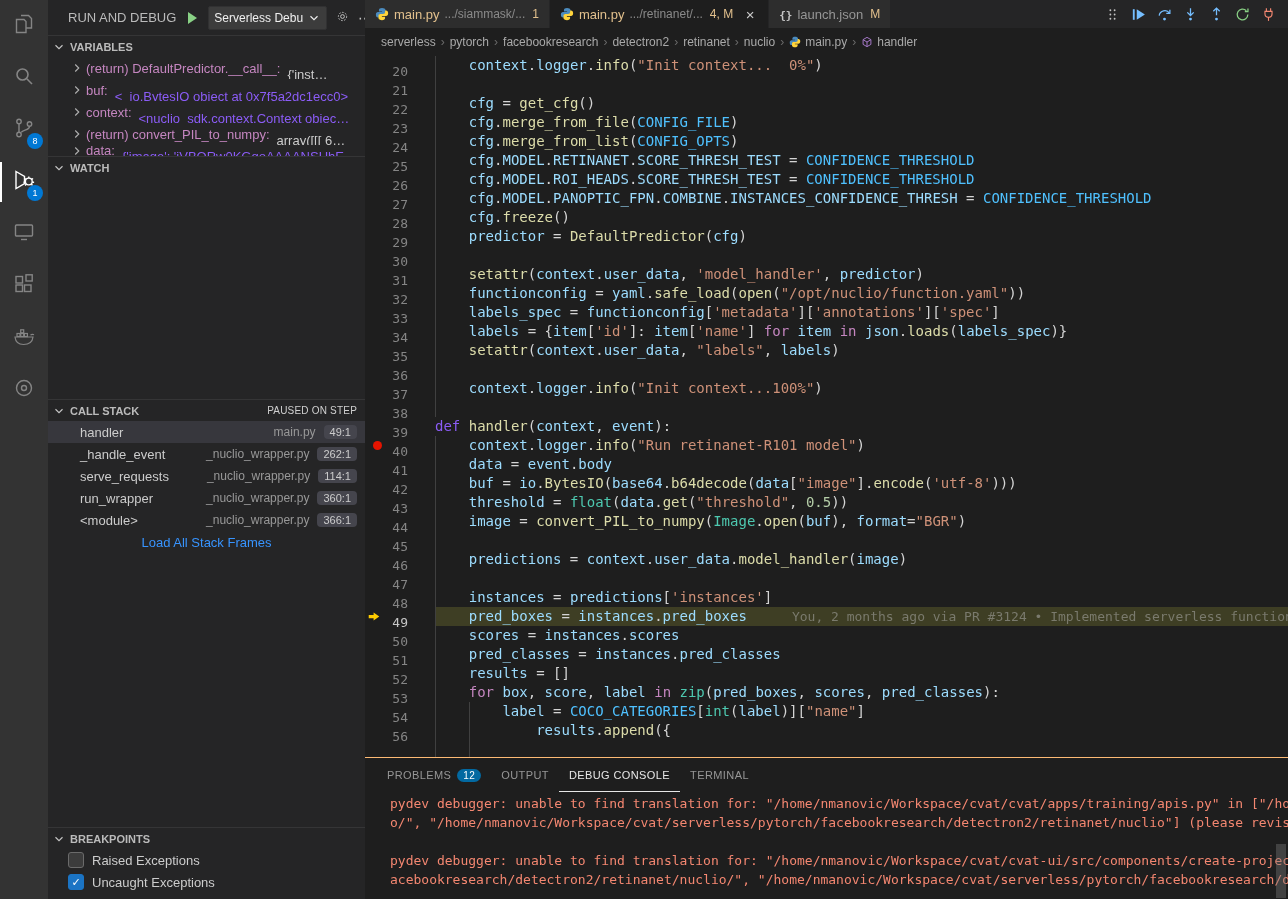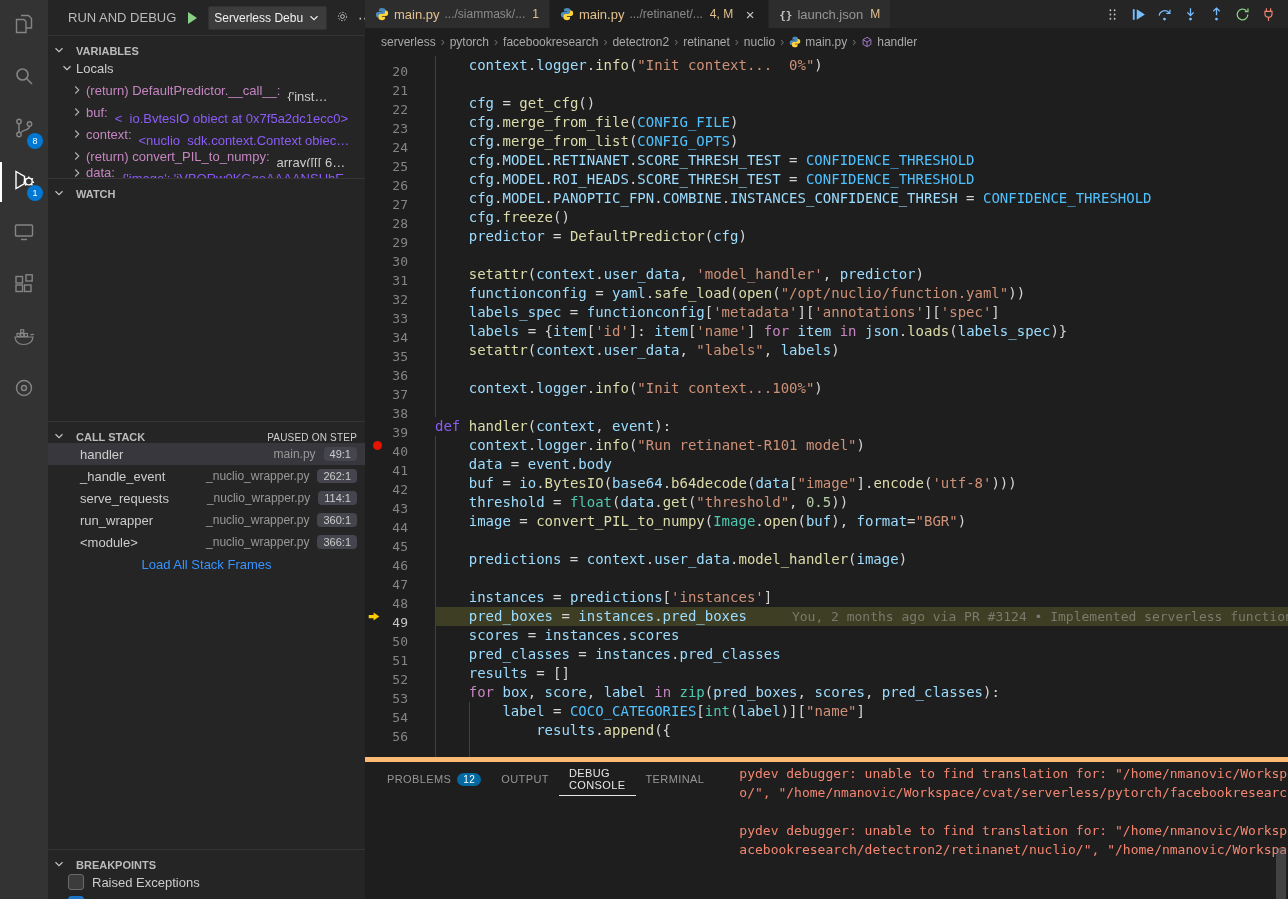--- a/index.html
+++ b/index.html
@@ -22,21 +22,21 @@
   .sb-toolbar { height:35px; flex:0 0 35px; display:flex; align-items:center; padding:0 8px 0 20px; gap:8px; }
   .sb-title { font-size:13px; color:#bbbbbb; white-space:nowrap; }
   .play-btn { width:16px; height:16px; display:flex; }
   .launch-select { height:24px; width:126px; background:#3c3c3c; border:1px solid #313132; border-radius:2px;
                    display:flex; align-items:center; padding:0 5px; gap:4px; color:#f0f0f0; font-size:12px; cursor:pointer; }
   .launch-select .lbl { flex:1; overflow:hidden; white-space:nowrap; }
   .caret svg, .chev svg { width:14px; height:14px; display:block; }
   .sb-icon { color:#c5c5c5; width:18px; text-align:center; cursor:pointer; font-size:14px; }
   .sb-icon svg { width:15px; height:15px; }
 
-  .sec-header { height:22px; flex:0 0 22px; display:flex; align-items:flex-end; gap:10px; padding:0 8px 0 4px;
+  .sec-header { height:22px; flex:0 0 22px; display:flex; align-items:center; gap:4px; padding:0 8px 0 4px;
                 font-size:11px; font-weight:700; color:#bbbbbb; border-top:1px solid rgba(128,128,128,0.18); cursor:pointer; }
   .sec-header .chev { color:#c5c5c5; }
   .paused-badge { margin-left:auto; font-size:10px; font-weight:400; color:#d0d0d0; letter-spacing:0.2px; }
 
   .scope-row { height:22px; flex:0 0 22px; display:flex; align-items:center; gap:2px; padding-left:12px; cursor:pointer; }
   .var-row { height:22px; flex:0 0 22px; display:flex; align-items:center; gap:2px; padding-left:22px;
              white-space:nowrap; overflow:hidden; cursor:pointer; }
   .var-row.clipped { height:11px; flex:0 0 11px; overflow:hidden; }
   .var-row .chev { color:#b0b0b0; flex:0 0 auto; }
   .var-name { color:#c586c0; }
@@ -92,22 +92,22 @@
   .bp-dot { position:absolute; left:8px; top:5px; width:9px; height:9px; border-radius:50%; background:#e51400; }
   .step-arrow { position:absolute; left:2px; top:3px; width:14px; height:13px; color:#ffcc00; }
   .step-arrow svg { width:14px; height:13px; display:block; }
   .line-content { flex:1; white-space:pre; overflow:hidden; }
   .code-line.current .line-content { background:rgba(228,224,70,0.17); }
   .tk-p { color:#d4d4d4; } .tk-v { color:#9cdcfe; } .tk-f { color:#dcdcaa; } .tk-s { color:#ce9178; }
   .tk-k { color:#c586c0; } .tk-d { color:#8b5cf6; } .tk-c { color:#4fc1ff; } .tk-n { color:#b5cea8; } .tk-b { color:#4ec9b0; }
   .blame { color:#7a7a6d; margin-left:45px; font-size:13px; }
 
   
-  .panel { height:142px; flex:0 0 142px; border-top:5px solid #fdba74; background:#1e1e1e;
-           display:flex; flex-direction:row; position:relative; }
+  .panel { height:142px; flex:0 0 142px; border-top:1px solid #fdba74; background:#1e1e1e;
+           display:flex; flex-direction:column; position:relative; }
   .panel-tabs { height:34px; flex:0 0 34px; display:flex; align-items:center; padding-left:12px; }
   .ptab { height:100%; display:flex; align-items:center; gap:6px; padding:0 10px; font-size:11px; letter-spacing:0.4px;
           color:#969696; cursor:pointer; }
   .ptab.active { color:#e7e7e7; box-shadow: inset 0 -1px 0 #e7e7e7; }
   .ptab-badge { background:#0369a1; color:#ffffff; border-radius:9px; font-size:10px; padding:1px 6px; }
   .console { flex:1; overflow:hidden; padding:2px 0 0 25px; color:#f48771;
              font-family:"DejaVu Sans Mono", "Liberation Mono", monospace; font-size:13px; line-height:19px; }
   .console-line { height:19px; white-space:pre; overflow:hidden; }
   .panel-scrollbar { position:absolute; right:2px; top:86px; width:10px; height:54px; background:rgba(121,121,121,0.4); }
 </style>
@@ -201,28 +201,20 @@
       <span class="sb-icon">⋯</span>
     </div>
 
     <div class="sec-header">
       <span class="chev chev-down">
           <svg viewBox="0 0 16 16" fill="none" stroke="currentColor" stroke-width="1.3">
             <path d="M4 6l4 4 4-4"></path>
           </svg>
         </span>
       <span>VARIABLES</span>
-    </div>
-    <div class="scope-row">
-      <span class="chev chev-down">
-          <svg viewBox="0 0 16 16" fill="none" stroke="currentColor" stroke-width="1.3">
-            <path d="M4 6l4 4 4-4"></path>
-          </svg>
-        </span>
-      <span>Locals</span>
     </div>
     <div id="var-rows">
         <div class="var-row">
           <span class="chev">
             <svg viewBox="0 0 16 16" fill="none" stroke="currentColor" stroke-width="1.3">
               <path d="M6 4l4 4-4 4"></path>
             </svg>
           </span>
           <span class="var-name">(return) DefaultPredictor.__call__:</span>
           <span class="var-val obj">{'inst…</span>

